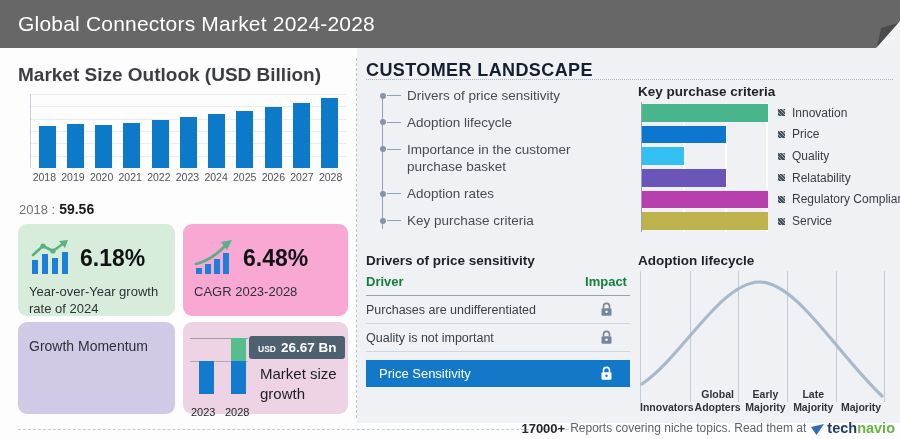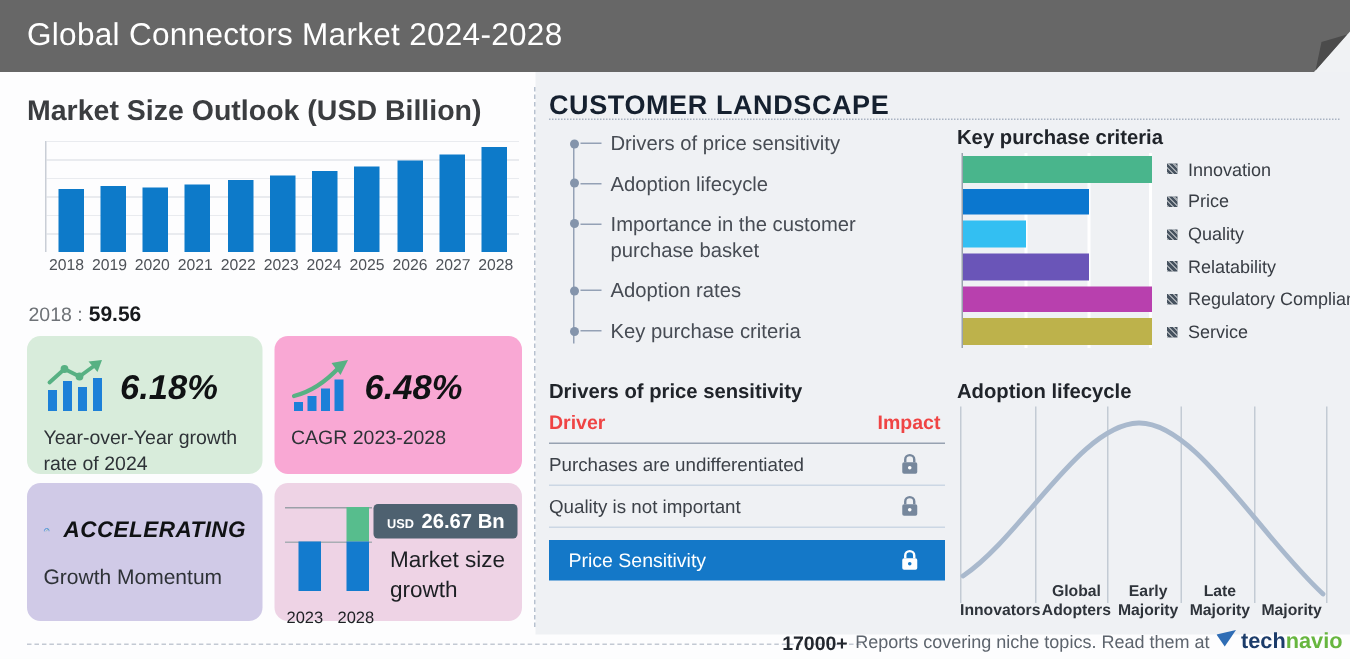--- a/index.html
+++ b/index.html
@@ -30,21 +30,21 @@
 
   
   .stats{position:absolute;left:18px;top:224px;width:330px;display:grid;
          grid-template-columns:157px 165px;grid-template-rows:92px 92px;gap:6px 8px;}
   .stat{border-radius:9px;padding:8px 11px;position:relative;box-sizing:border-box;}
   .stat-green{background:#d8ecdb;}
   .stat-blue{background:#f9a8d4;}
   .stat-purple{background:#d0cae7;}
   .stat-pink{background:#eed3e5;}
   .stat-top{display:flex;align-items:center;gap:9px;margin-top:8px;}
-  .stat-value{font-size:23px;font-weight:bold;color:#101214;font-style:italic;}
+  .stat-value{font-size:23px;font-weight:bold;color:#101214;}
   .stat-value.small{font-size:15px;letter-spacing:.3px;}
   .stat-label{font-size:13px;color:#2e3237;margin-top:8px;line-height:1.28;}
   
   .mini-chart{position:absolute;left:7px;top:12px;width:62px;height:70px;}
   .mini-hline{position:absolute;left:0;width:58px;border-top:1.5px solid #9aa0a8;}
   .mini-bar{position:absolute;width:15px;}
   .mini-xl{position:absolute;bottom:-14px;font-size:11px;color:#1d2024;}
   .badge{position:absolute;left:66px;top:14px;background:#4e6170;color:#fff;border-radius:3px;
          padding:4px 9px;display:flex;align-items:baseline;gap:5px;}
   .badge-cur{font-size:8.5px;font-weight:bold;}
@@ -67,42 +67,42 @@
   .kpc-bars{position:absolute;inset:0;display:flex;flex-direction:column;justify-content:space-around;}
   .kpc-bar{height:17.5px;}
   .kpc-legend{position:absolute;left:778px;top:102px;height:130px;display:flex;flex-direction:column;justify-content:space-around;}
   .kpc-legend-item{display:flex;align-items:center;gap:7px;font-size:12px;color:#383d44;white-space:nowrap;}
   .kpc-swatch{width:7px;height:7px;background:#46525f;flex:0 0 7px;
               background-image:repeating-linear-gradient(45deg,rgba(255,255,255,.5) 0 1px,transparent 1px 2.5px);}
 
   
   .dps-title{position:absolute;left:366px;top:253px;font-size:13.5px;font-weight:bold;color:#20242a;}
   .dps-table{position:absolute;left:366px;top:274px;width:264px;}
-  .dps-head{display:flex;justify-content:space-between;font-size:13px;font-weight:bold;color:#ef4444;
+  .dps-head{display:flex;justify-content:space-between;font-size:13px;font-weight:bold;color:#15803d;
             padding-bottom:6px;border-bottom:1.5px solid #97a2b1;gap:36px;}
   .dps-head .impact{width:48px;text-align:center;}
   .dps-row{display:flex;justify-content:space-between;align-items:center;height:27px;
            border-bottom:1px solid #ccd7e4;font-size:12.5px;color:#3c4148;}
   .dps-lock{width:48px;text-align:center;line-height:0;}
   .dps-highlight{margin-top:8px;height:27px;background:#1478c8;display:flex;justify-content:space-between;
                  align-items:center;padding-left:13px;font-size:13px;color:#ffffff;}
 
   
   .al-title{position:absolute;left:638px;top:253px;font-size:13.5px;font-weight:bold;color:#20242a;}
   .al-chart{position:absolute;left:640px;top:271px;width:245px;height:131px;}
   .al-grid{position:absolute;top:0;width:1px;height:131px;background:#c3cbd4;}
   .al-curve{position:absolute;inset:0;}
   .al-labels{position:absolute;left:640px;top:381px;width:245px;height:32px;display:flex;align-items:flex-end;}
   .al-label{flex:1;text-align:center;font-size:10.5px;font-weight:bold;color:#2f343b;line-height:1.18;}
 
   
   .footer-dash{position:absolute;left:18px;top:429px;width:556px;border-top:1.5px dashed #c3c9d3;}
   .footer{position:absolute;right:5px;top:420px;display:flex;align-items:center;gap:5px;font-size:12px;color:#5d646d;white-space:nowrap;}
   .footer-count{font-weight:bold;color:#23272e;font-size:13px;}
-  .brand{display:flex;align-items:flex-start;gap:2px;text-decoration:none;}
+  .brand{display:flex;align-items:flex-end;gap:2px;text-decoration:none;}
   .brand-tech{color:#1c3c6a;font-weight:bold;font-size:14.5px;}
   .brand-navio{color:#67b63f;font-weight:bold;font-size:14.5px;}
 </style>
 </head>
 <body>
 
 <div class="page">
 
   <div class="header">
     <div class="header-title">Global Connectors Market 2024-2028</div>
@@ -175,27 +175,20 @@
           <rect x="29" y="13" width="6" height="21" fill="#1d80d8"></rect>
           <path d="M2 24 Q 18 20 32 5" fill="none" stroke="#57b183" stroke-width="2.8" stroke-linecap="round"></path>
           <polygon points="27,2 38,0 33,10" fill="#57b183"></polygon>
         </svg>
         <div class="stat-value">6.48%</div>
       </div>
       <div class="stat-label">CAGR 2023-2028</div>
     </div>
 
     <div class="stat stat-purple">
-      <div class="stat-top">
-        <svg width="40" height="30" viewBox="0 0 40 30">
-          <path d="M5 24 A 15 15 0 0 1 35 24" fill="none" stroke="#1d80d8" stroke-width="4" stroke-dasharray="6 3" stroke-linecap="round"></path>
-          <line x1="17" y1="25" x2="29" y2="12" stroke="#57b183" stroke-width="3.2" stroke-linecap="round"></line>
-        </svg>
-        <div class="stat-value small">ACCELERATING</div>
-      </div>
       <div class="stat-label" style="font-size:14px;">Growth Momentum</div>
     </div>
 
     <div class="stat stat-pink">
       <div class="mini-chart">
         <div class="mini-hline" style="top:4px;"></div>
         <div class="mini-hline" style="top:27px;border-top-color:#a8adb4;"></div>
         <div class="mini-bar" style="left:9px;top:27px;height:33px;background:#137bce;"></div>
         <div class="mini-bar" style="left:41px;top:4px;height:23px;background:#57bd8d;"></div>
         <div class="mini-bar" style="left:41px;top:27px;height:33px;background:#137bce;"></div>

